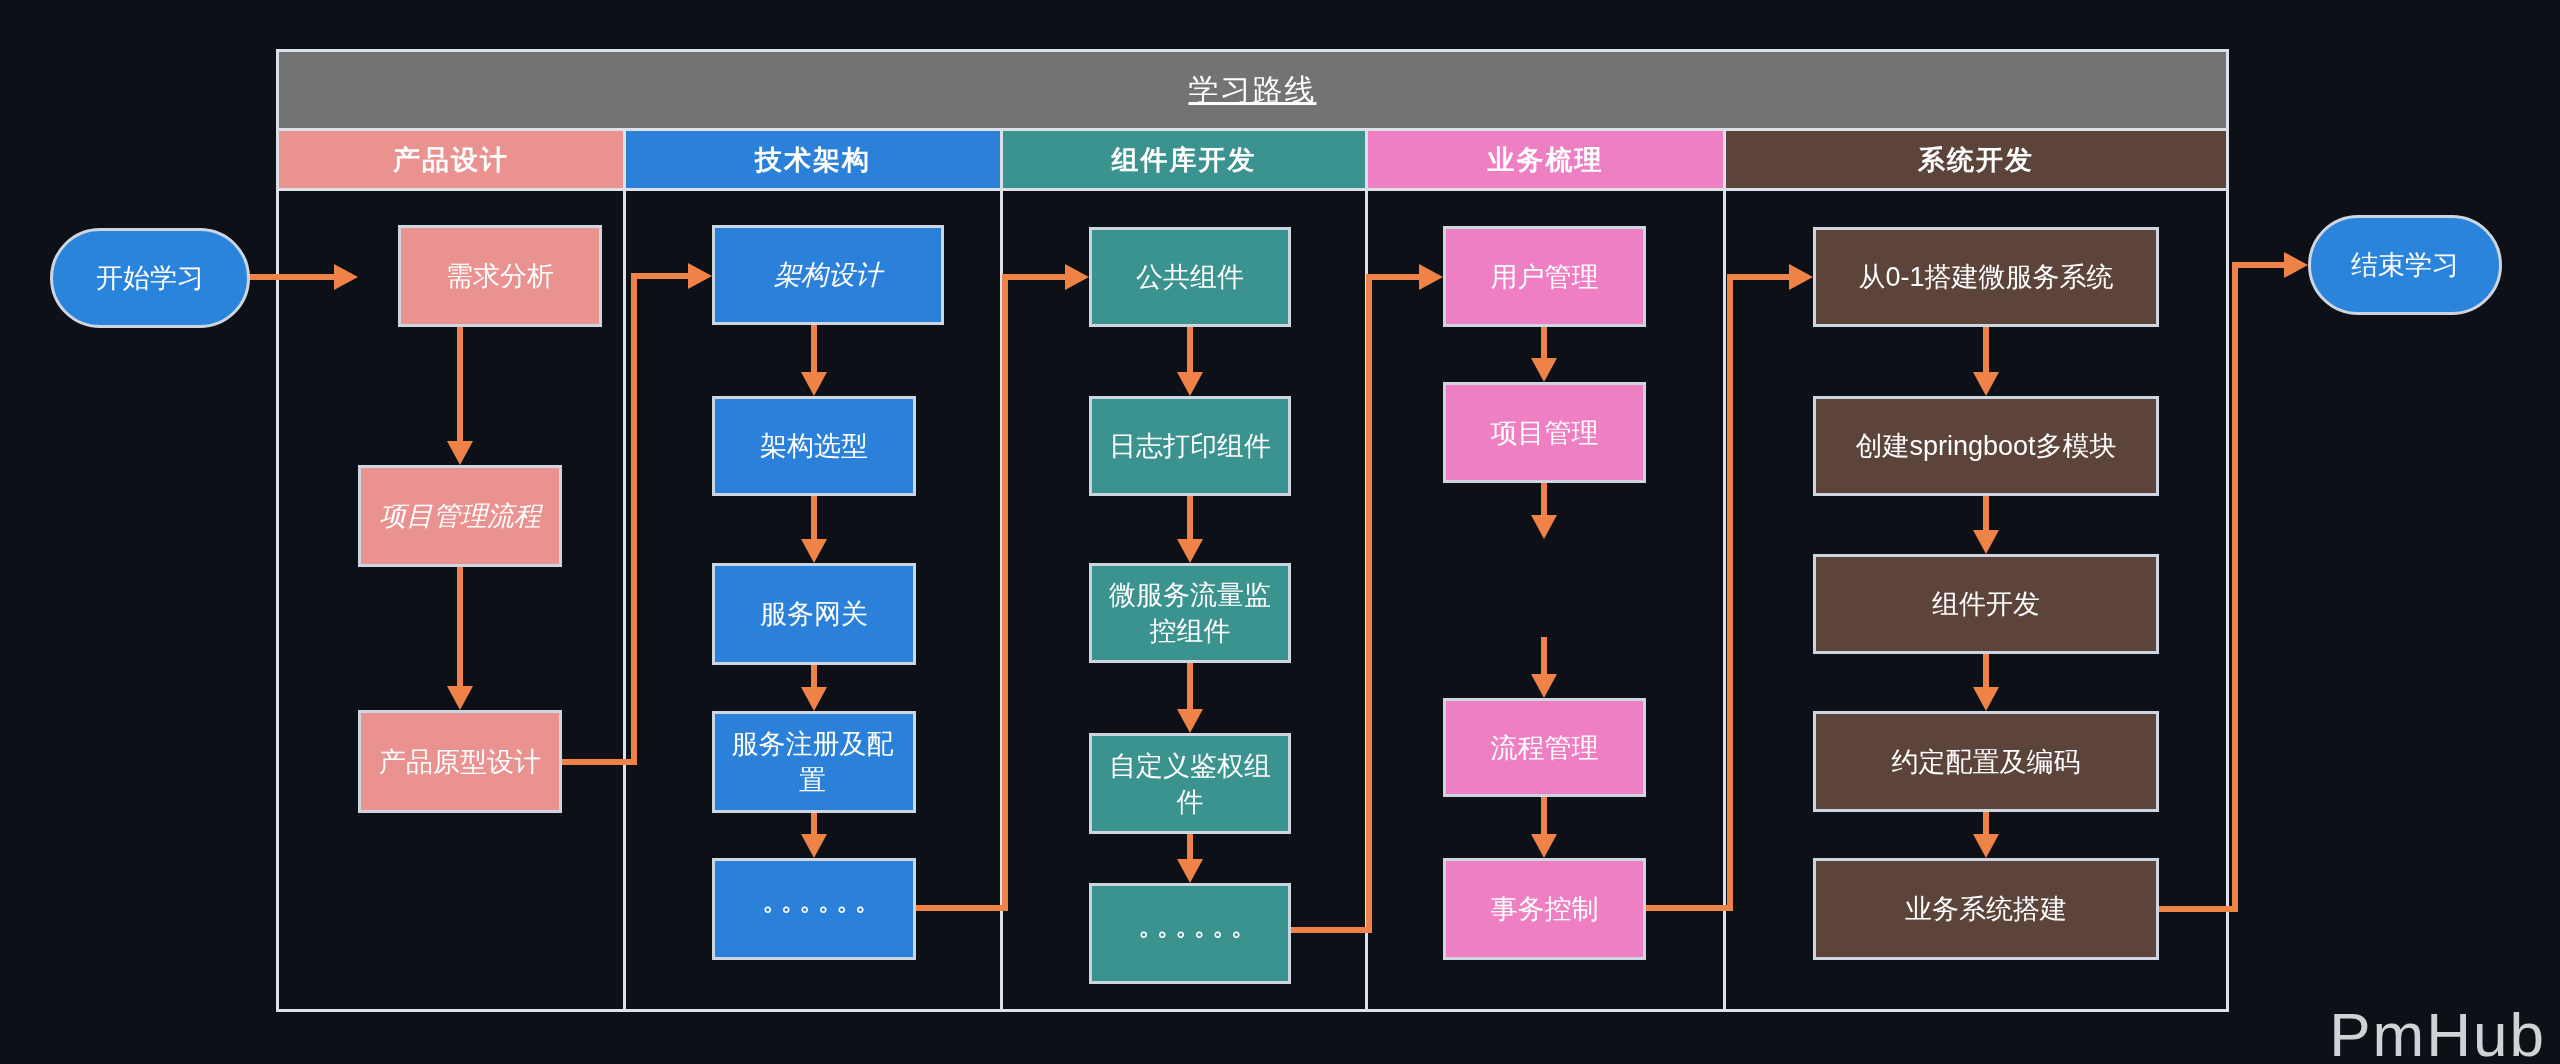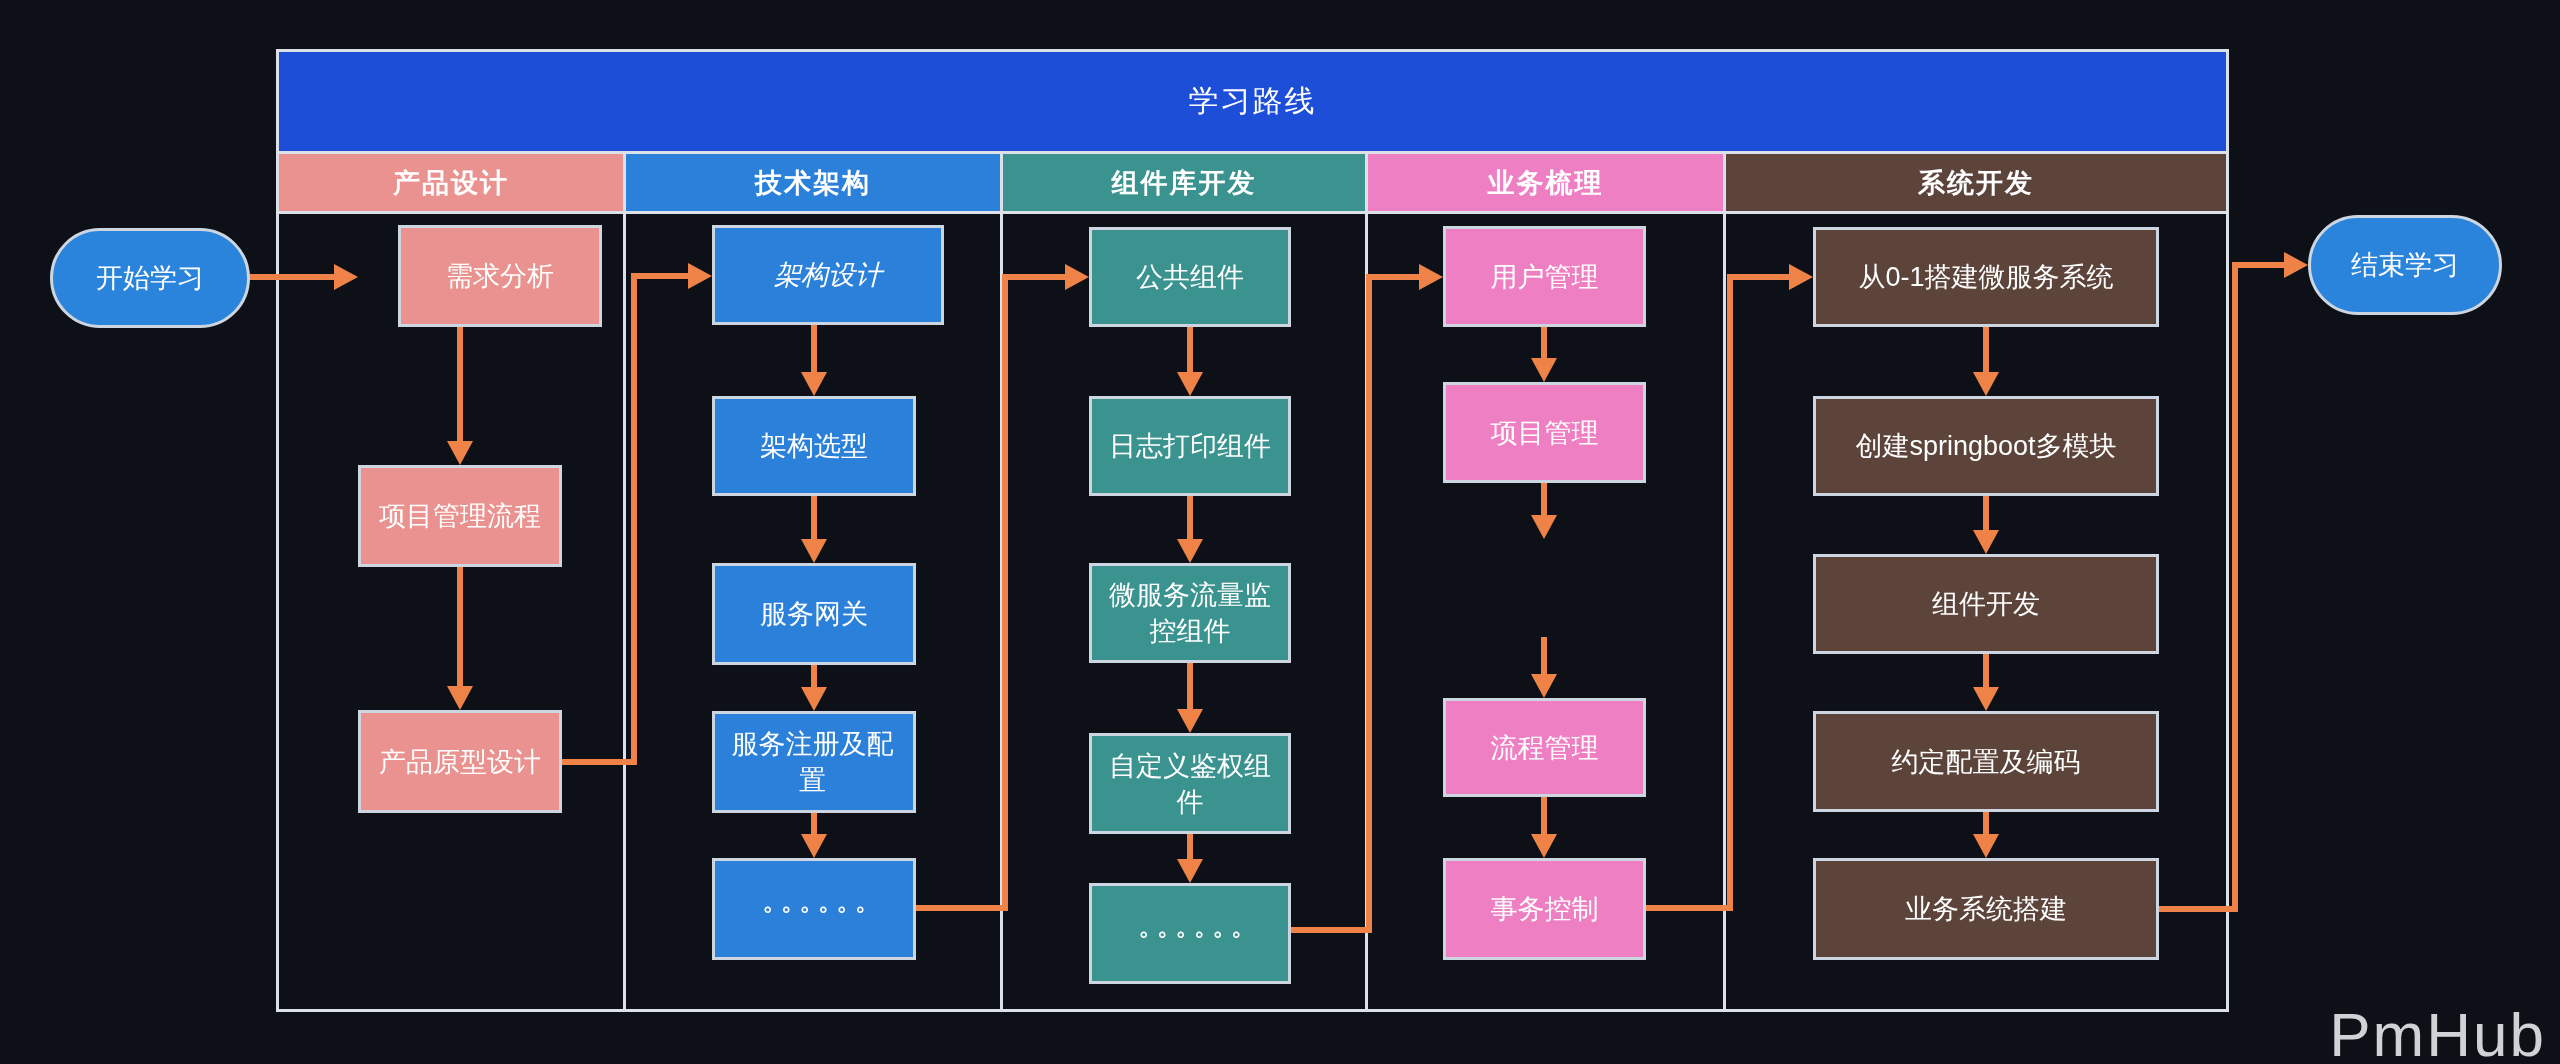--- a/index.html
+++ b/index.html
@@ -45,21 +45,21 @@
   .watermark{
     position:absolute;right:14px;bottom:-6px;
     font-size:62px;letter-spacing:2px;color:#cfd3d6;
   }
 </style>
 </head>
 <body>
 
 <div class="canvas" id="canvas">
   <div class="frame" id="frame" style="left: 276px; top: 49px; width: 1953px; height: 963px;">
-    <div class="titlebar" id="titlebar" style="height: 102px; background: #1d4ed8;">
+    <div class="titlebar" id="titlebar" style="height: 79px; background: #737373; text-decoration: underline;">
       <span>学习路线</span>
     </div>
     <div class="header-row" id="header-row" style="height: 60px;">
         <div class="header-cell" style="width: 347px; background: rgb(233, 146, 143);">产品设计</div>
         <div class="header-cell" style="width: 377px; background: rgb(43, 128, 217);">技术架构</div>
         <div class="header-cell" style="width: 365px; background: rgb(58, 147, 143);">组件库开发</div>
         <div class="header-cell" style="width: 358px; background: rgb(239, 127, 195);">业务梳理</div>
         <div class="header-cell" style="width: 500px; background: rgb(92, 68, 59);">系统开发</div>
       </div>
     <div class="body-row" id="body-row">
@@ -131,21 +131,21 @@
       <div class="arrowhead" style="left: 2284px; top: 252px; border-top: 13px solid transparent; border-bottom: 13px solid transparent; border-left: 24px solid rgb(239, 131, 71);"></div>
       <div class="node pill" style="left: 50px; top: 228px; width: 200px; height: 100px; background: rgb(42, 132, 219);">
         <span>开始学习</span>
       </div>
       <div class="node pill" style="left: 2308px; top: 215px; width: 194px; height: 100px; background: rgb(42, 132, 219);">
         <span>结束学习</span>
       </div>
       <div class="node" style="left: 358px; top: 225px; width: 204px; height: 102px; background: rgb(233, 146, 143); margin-left: 40px;">
         <span>需求分析</span>
       </div>
-      <div class="node" style="left: 358px; top: 465px; width: 204px; height: 102px; background: rgb(233, 146, 143);">
+      <div class="node" style="left: 358px; top: 465px; width: 204px; height: 102px; background: rgb(233, 146, 143); font-style: italic;">
         <span>项目管理流程</span>
       </div>
       <div class="node" style="left: 358px; top: 710px; width: 204px; height: 103px; background: rgb(233, 146, 143);">
         <span>产品原型设计</span>
       </div>
       <div class="node" style="left: 712px; top: 225px; width: 232px; height: 100px; background: rgb(43, 128, 217); font-style: italic;">
         <span>架构设计</span>
       </div>
       <div class="node" style="left: 712px; top: 396px; width: 204px; height: 100px; background: rgb(43, 128, 217);">
         <span>架构选型</span>

